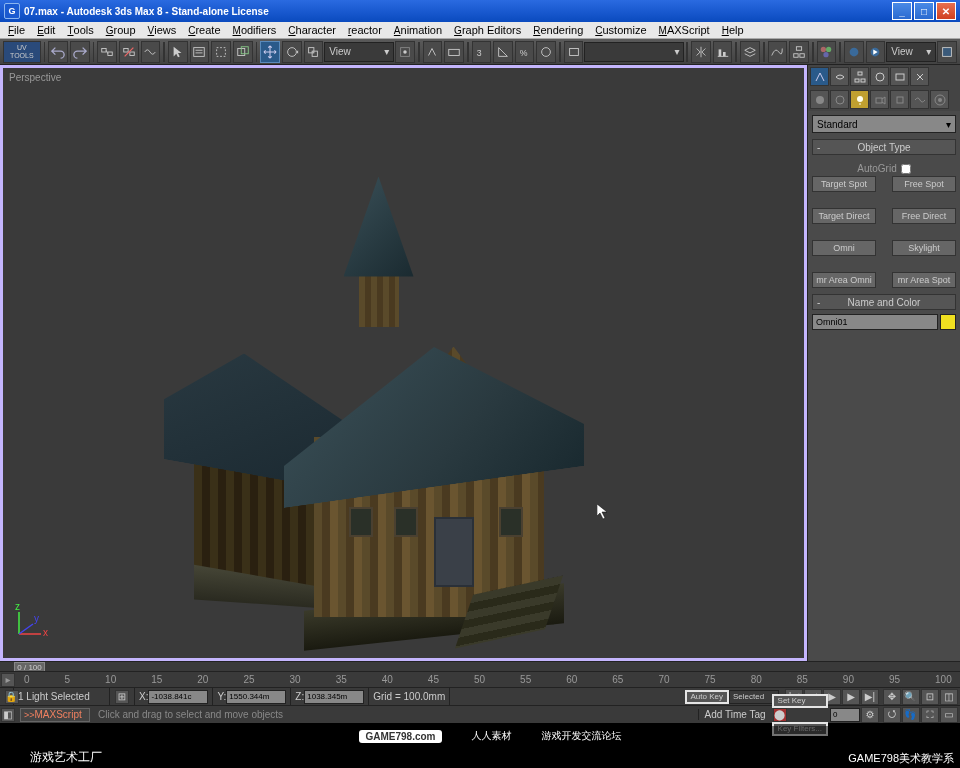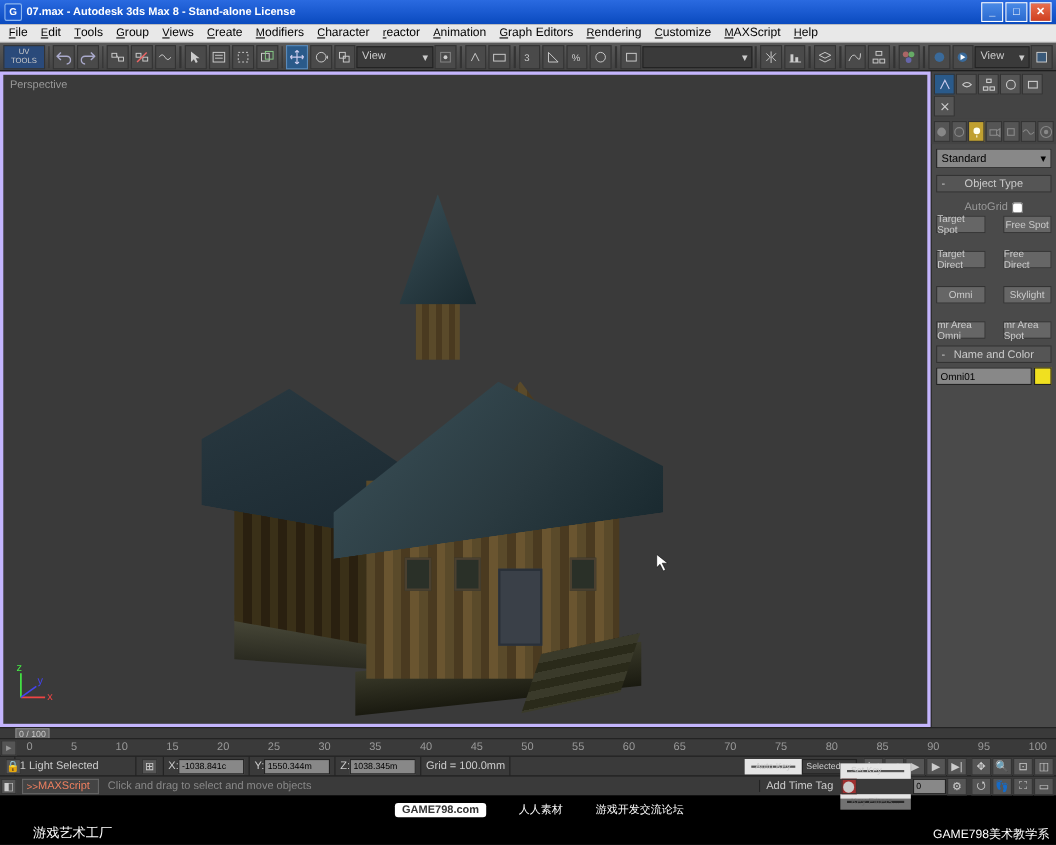--- a/index.html
+++ b/index.html
@@ -29,21 +29,21 @@
 .tool-dropdown { height:20px; background:#3a3a3a; border:1px solid #222; color:#ccc; padding:0 4px; display:flex; align-items:center; min-width:70px; font-size:9px; }
 .tool-btn svg { width:14px; height:14px; }
 
 
 .main { display:flex; height:596px; }
 .viewport { flex:1; background:#3a3a3a; border:3px solid #c4b5fd; position:relative; overflow:hidden; }
 .viewport-label { position:absolute; top:4px; left:6px; color:#999; font-size:10px; }
 .viewport-gizmo { position:absolute; bottom:16px; left:8px; width:40px; height:40px; }
 
 
-.cmd-panel { width:114px; background:#4a4a4a; border-left:1px solid #222; display:flex; flex-direction:column; }
+.cmd-panel { width:153px; background:#4a4a4a; border-left:1px solid #222; display:flex; flex-direction:column; }
 .cmd-tabs { display:flex; flex-wrap:wrap; padding:2px; gap:1px; background:#444; }
 .cmd-tab { width:19px; height:19px; background:#555; border:1px solid #333; display:flex; align-items:center; justify-content:center; }
 .cmd-tab.active { background:#2a5a8a; }
 .cmd-row2 { display:flex; padding:2px; gap:1px; background:#444; }
 .cmd-sub { width:19px; height:19px; background:#555; border:1px solid #333; display:flex; align-items:center; justify-content:center; }
 .cmd-sub.active { background:#c0a030; }
 .cmd-dropdown { margin:4px; height:18px; background:#888; border:1px solid #222; display:flex; align-items:center; padding:0 4px; color:#000; font-size:10px; justify-content:space-between; }
 .rollout-header { height:16px; background:#555; border:1px solid #333; margin:2px 4px; display:flex; align-items:center; justify-content:center; color:#ccc; font-size:9px; position:relative; }
 .rollout-header .minus { position:absolute; left:4px; }
 .rollout-body { margin:4px 4px 4px; }
@@ -63,21 +63,21 @@
 .status-row .seg { padding:0 4px; border-right:1px solid #222; display:flex; align-items:center; height:100%; }
 .coord-input { height:14px; background:#888; border:1px solid #222; color:#000; width:60px; padding:0 2px; font-size:8px; display:inline-flex; align-items:center; }
 .status-row2 { height:18px; background:#3a3a3a; border-top:1px solid #222; display:flex; align-items:center; color:#ccc; font-size:9px; }
 .maxscript-btn { width:70px; height:14px; background:#444; border:1px solid #666; color:#f08060; font-size:9px; display:flex; align-items:center; padding:0 3px; margin:0 4px; }
 .prompt-area { flex:1; color:#888; padding:0 4px; }
 .mini-btn { width:14px; height:14px; background:#555; border:1px solid #333; margin:0 1px; display:inline-flex; align-items:center; justify-content:center; }
 
 
 .anim-controls { display:flex; align-items:center; height:100%; gap:1px; padding:0 2px; }
 .play-btn { width:18px; height:16px; background:#555; border:1px solid #333; display:flex; align-items:center; justify-content:center; }
-.key-btn { height:14px; background:#555; border:6px solid #e5e5e5; padding:0 4px; color:#ccc; font-size:8px; display:flex; align-items:center; }
+.key-btn { height:14px; background:#555; border:2px solid #e5e5e5; padding:0 4px; color:#ccc; font-size:8px; display:flex; align-items:center; }
 .key-dd { height:14px; background:#3a3a3a; border:1px solid #222; color:#ccc; font-size:8px; padding:0 3px; min-width:50px; display:flex; align-items:center; }
 
 
 .wm-bottom { position:absolute; bottom:22px; left:0; right:0; height:20px; background:rgba(0,0,0,0.5); display:flex; align-items:center; justify-content:center; color:#fff; font-size:12px; gap:30px;margin-left:21px; }
 .wm-bottom2 { position:absolute; bottom:2px; right:0; color:#fff; font-size:11px; padding:0 6px; }
 .wm-bl { position:absolute; bottom:2px; left:30px; color:#fff; font-size:12px; }
 
 
 .scene { position:absolute; left:50%; top:54%; transform:translate(-50%,-50%); width:600px; height:500px; }
 .scene * { position:absolute; }
@@ -492,21 +492,21 @@
       <span>90</span>
       <span>95</span>
       <span>100</span>
     </div>
 </div>
 
 <div class="status-row">
   <div class="seg" style="width:14px">
       <div class="mini-btn">🔒</div>
     </div>
-  <div class="seg" style="width:110px">1 Light Selected</div>
+  <div class="seg" style="width:96px">1 Light Selected</div>
   <div class="seg">
       <div class="mini-btn">⊞</div>
     </div>
   <div class="seg">X:<div class="coord-input">-1038.841c</div></div>
   <div class="seg">Y:<div class="coord-input">1550.344m</div></div>
   <div class="seg">Z:<div class="coord-input">1038.345m</div></div>
   <div class="seg">Grid = 100.0mm</div>
   <div class="seg" style="margin-left:auto;border:none">
     <div class="key-btn">Auto Key</div>
     <div class="key-dd">Selected</div>

